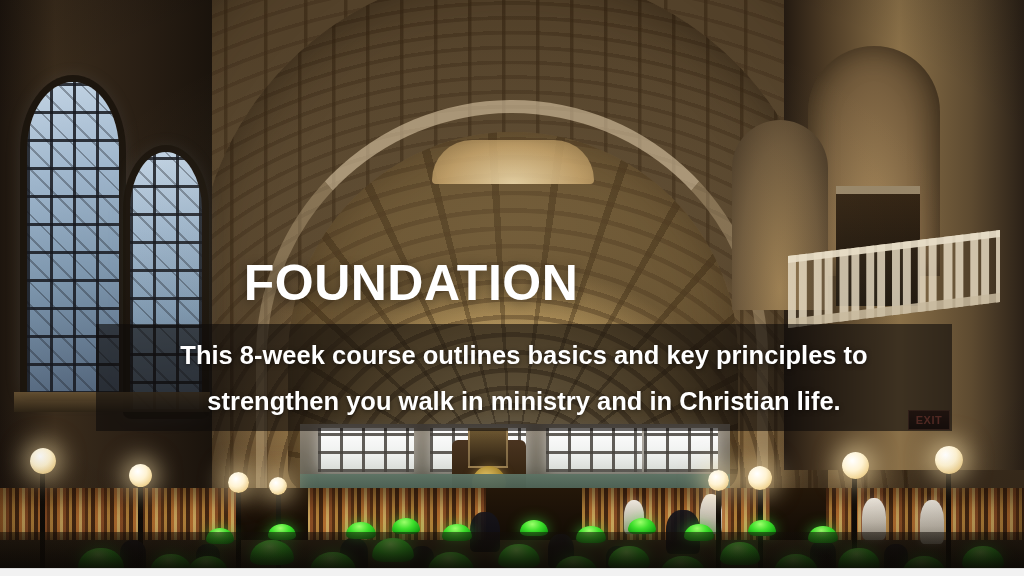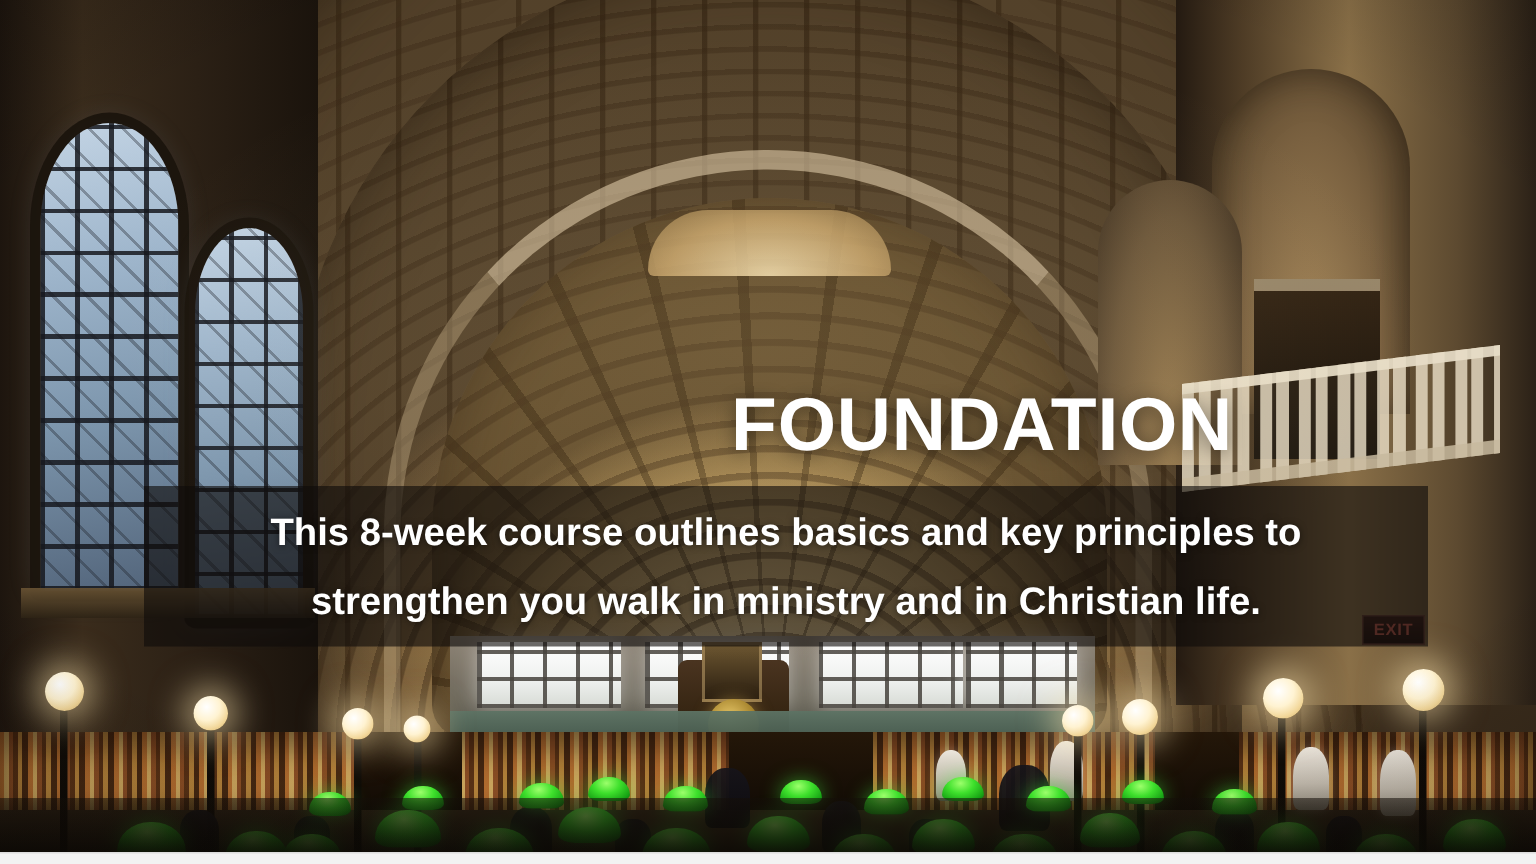--- a/index.html
+++ b/index.html
@@ -296,21 +296,21 @@
       radial-gradient(ellipse 70% 62% at 50% 40%, rgba(255,226,170,0.10) 0%, rgba(0,0,0,0) 62%),
       radial-gradient(ellipse 105% 100% at 50% 46%, rgba(0,0,0,0) 52%, rgba(8,5,3,0.58) 100%);
     pointer-events: none;
   }
 
   
   .title {
     position: absolute;
     left: 0; top: 258px;
     width: 822px;
-    text-align: right;
+    text-align: center;
     color: #ffffff;
     font-family: "Liberation Sans", sans-serif;
     font-weight: 700;
     font-size: 50px;
     letter-spacing: 0.5px;
     line-height: 1;
     text-shadow: 0 2px 12px rgba(0,0,0,0.42);
   }
 
   .caption-band {

